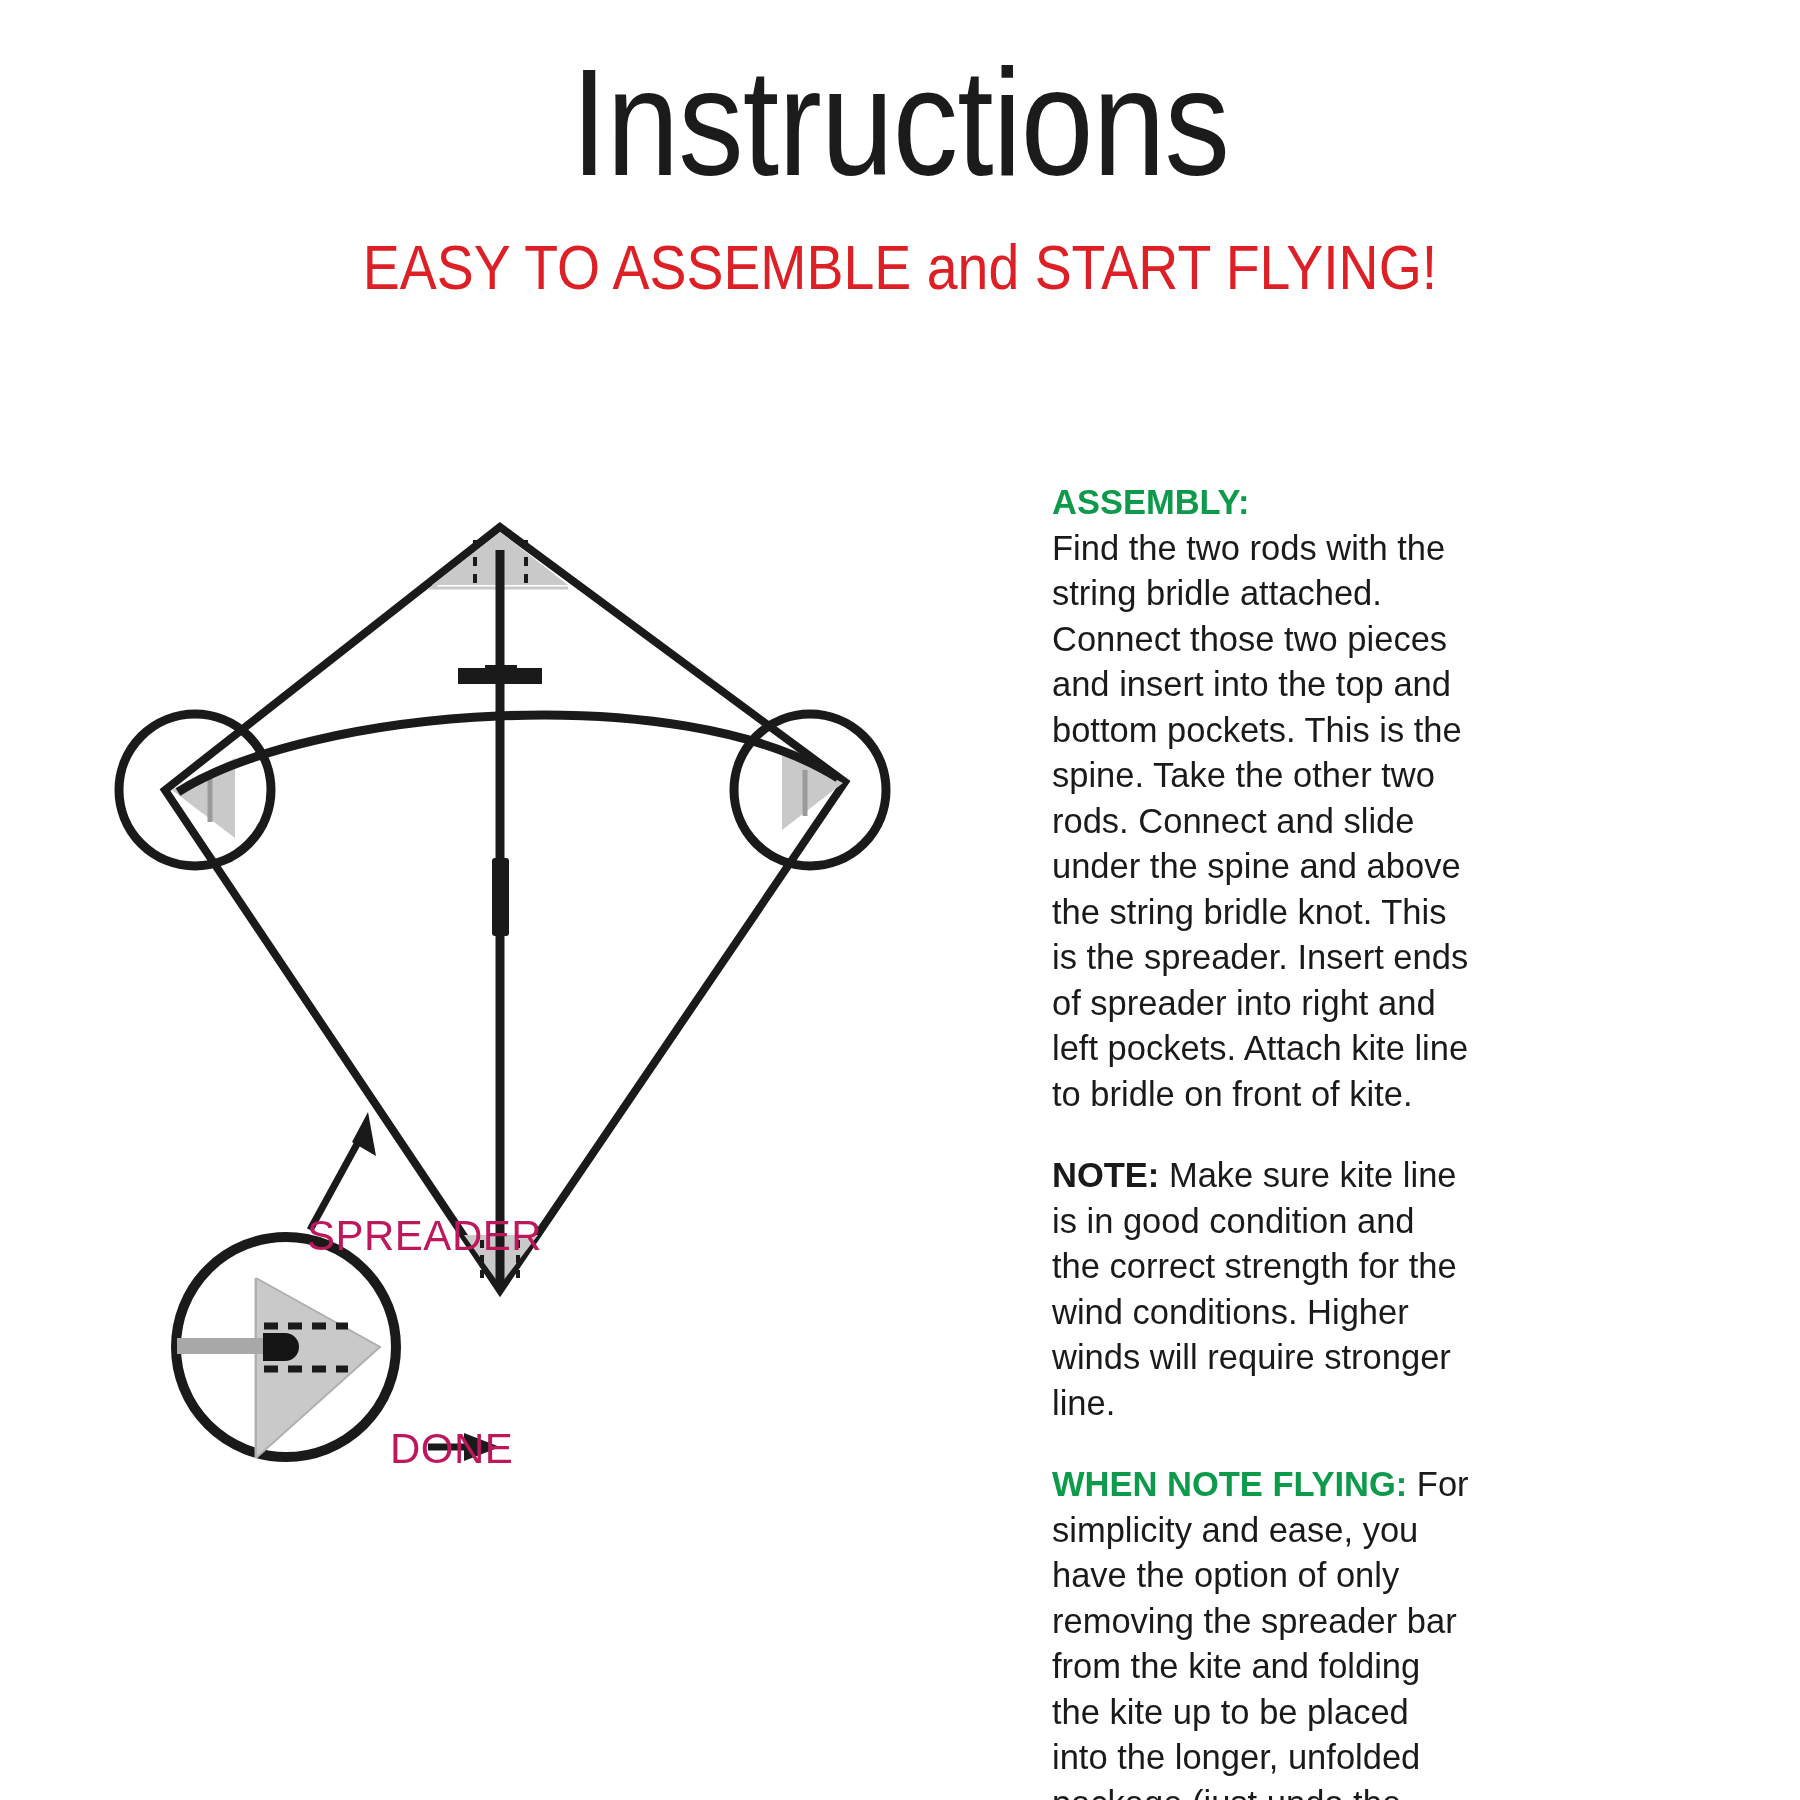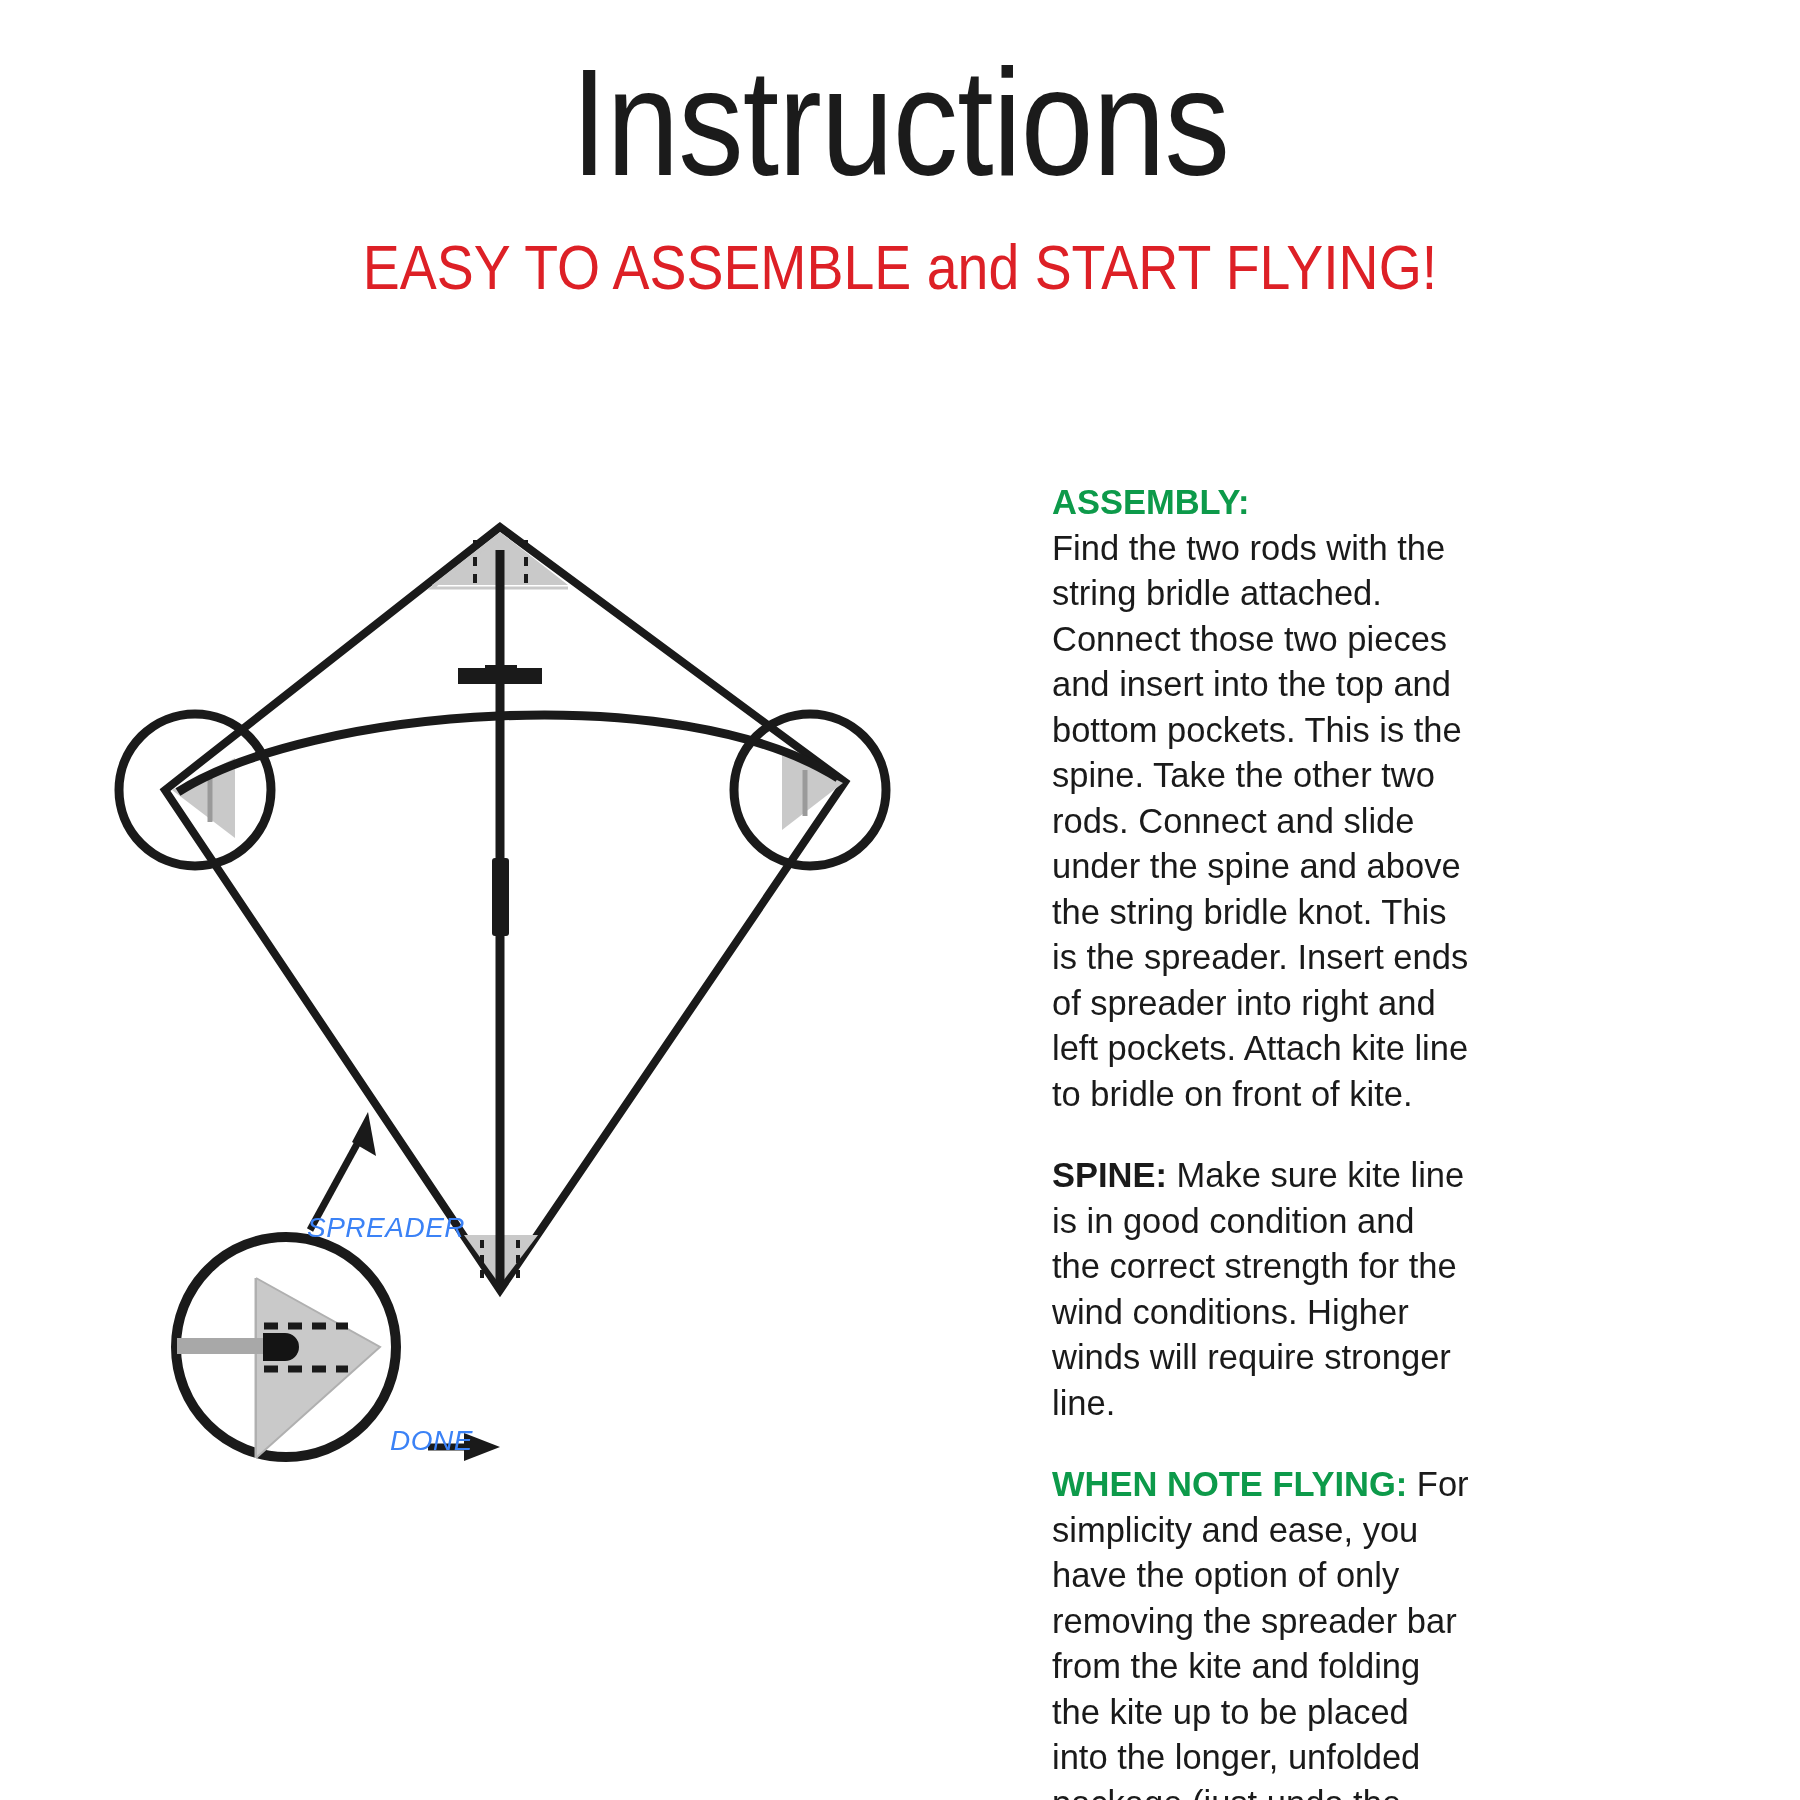--- a/index.html
+++ b/index.html
@@ -22,23 +22,22 @@
     font-size:63px;line-height:1.0;font-weight:400;
     letter-spacing:0px;color:#dd2026;
     transform:scaleX(0.88);transform-origin:50% 50%;
   }
 
   
   #diagram{position:absolute;left:60px;top:440px;width:900px;height:1080px;}
   #diagram svg{display:block;width:900px;height:1080px;overflow:visible;}
 
   .diaglabel{
-    position:absolute;font-size:28px;letter-spacing:.5px;color:#3b82f6;
+    position:absolute;font-size:42px;letter-spacing:.5px;color:#be185d;
     white-space:nowrap;
-    font-style:italic;
   }
   #label-spreader{left:247px;top:772px;}
   #label-spine{left:330px;top:985px;}
 
   
   #textcol{
     position:absolute;left:1052px;top:480px;width:420px;
     font-size:34.5px;line-height:45.5px;color:#1a1a1a;
   }
   #textcol p{margin:0 0 36px 0;}
@@ -143,21 +142,21 @@
   </div>
 
   <div id="textcol">
 
     <p>
       <span class="ghead">ASSEMBLY:</span><br>
       <span>Find the two rods with the string bridle attached. Connect those two pieces and insert into the top and bottom pockets. This is the spine. Take the other two rods. Connect and slide under the spine and above the string bridle knot. This is the spreader. Insert ends of spreader into right and left pockets. Attach kite line to bridle on front of kite.</span>
     </p>
 
     <p>
-      <span class="bhead">SPINE:</span><span> Make sure kite line is in good condition and the  correct strength for the wind conditions. Higher winds will require stronger line.</span>
+      <span class="bhead">NOTE:</span><span> Make sure kite line is in good condition and the  correct strength for the wind conditions. Higher winds will require stronger line.</span>
     </p>
 
     <p>
       <span class="ghead">WHEN NOTE FLYING:</span><span> For simplicity and ease, you have the option of only removing the spreader bar from the kite and folding the kite up to be placed into the longer, unfolded package (just undo the Velcro to make the package full length). Or you can dismantle the kite all the way down to the original small package size.</span>
     </p>
 
   </div>
 </div>
 
 </body></html>

